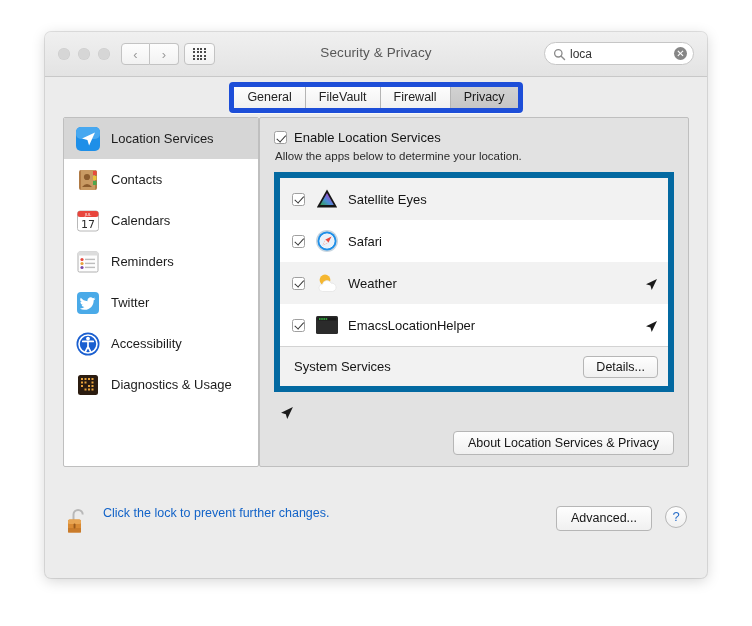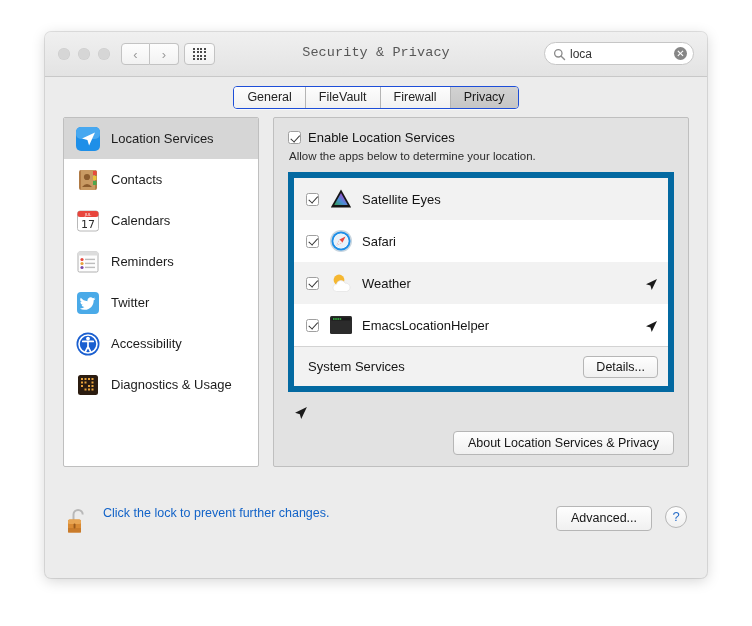--- a/index.html
+++ b/index.html
@@ -91,21 +91,20 @@
   }
   .griddots i { background: #4a4a4a; display: block; width: 2px; height: 2px; }
   #window-title {
     position: absolute;
     left: 0; right: 0; top: 13px;
     text-align: center;
     font-size: 13.5px;
     color: #575757;
     font-weight: normal;
     letter-spacing: 0.1px;
-    font-family: Liberation Mono, monospace;
   }
   #search-field {
     position: absolute;
     right: 13px;
     top: 10px;
     width: 150px;
     height: 23px;
     background: #fff;
     border: 1px solid #c6c6c6;
     border-radius: 12px;
@@ -137,21 +136,21 @@
   
   #tabbar-area {
     height: 40px;
     background: #ececec;
     display: flex;
     align-items: center;
     justify-content: center;
   }
   #tabbar {
     display: flex;
-    border: 1px solid #1d4ed8;
+    border: 5px solid #1d4ed8;
     border-radius: 4px;
     overflow: hidden;
     box-shadow: 0 1px 0 rgba(255,255,255,0.7);
   }
   .tab {
     padding: 0 13px;
     height: 21px;
     line-height: 21px;
     font-size: 12.5px;
     color: #232323;
@@ -165,21 +164,20 @@
     color: #1a1a1a;
   }
 
   
   #content {
     position: relative;
     height: 388px;
     padding: 0 18px;
     box-sizing: border-box;
     display: flex;
-    gap: 14px;
   }
 
   
   #sidebar {
     width: 196px;
     flex: 0 0 auto;
     background: #fff;
     border: 1px solid #bfbfbf;
     border-radius: 2px;
     box-sizing: border-box;

